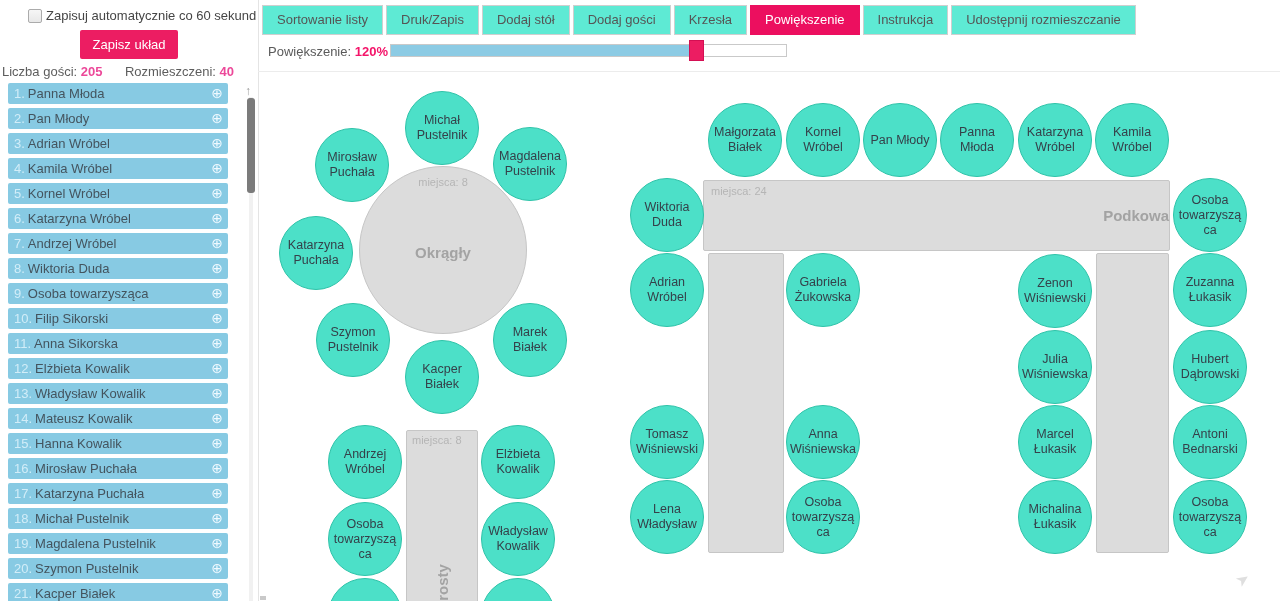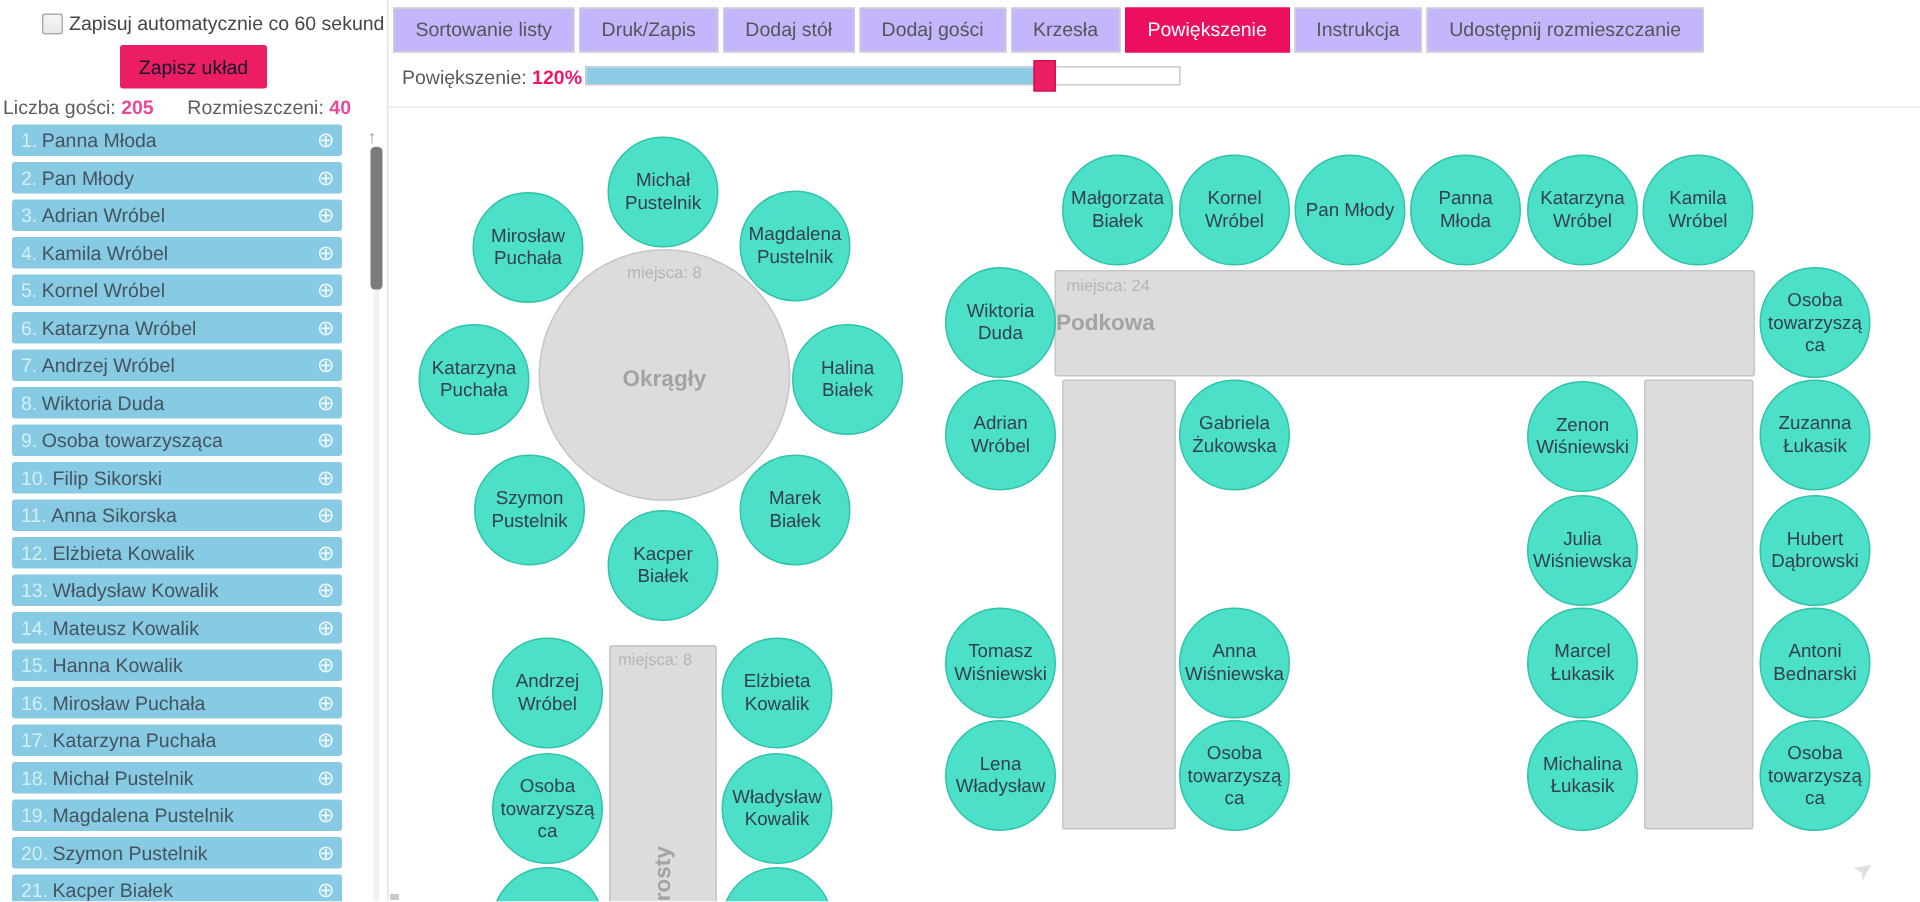--- a/index.html
+++ b/index.html
@@ -4,56 +4,56 @@
 <style>
   * { margin:0; padding:0; box-sizing:border-box; }
   html,body { width:1280px; height:601px; overflow:hidden; }
   body { font-family:"Liberation Sans","DejaVu Sans",sans-serif; background:#fff; }
   .app { position:relative; width:1280px; height:601px; background:#fff; overflow:hidden; }
 
   
   .sidebar { position:absolute; left:0; top:0; width:258px; height:601px; background:#fff; }
   .autosave { position:absolute; left:28px; top:8px; display:flex; align-items:center; font-size:13px; color:#454545; }
   .autosave .cb { width:14px; height:14px; border:1px solid #ababab; background:linear-gradient(#f6f6f6,#e8e8e8); border-radius:2px; margin-right:4px; }
-  .save-btn { position:absolute; left:80px; top:30px; width:98px; height:29px; background:#ec1d62; color:#0f172a; border:none; border-radius:2px; font-size:13px; font-family:inherit; cursor:pointer; }
+  .save-btn { position:absolute; left:80px; top:30px; width:98px; height:29px; background:#ec1d62; color:#ffffff; border:none; border-radius:2px; font-size:13px; font-family:inherit; cursor:pointer; }
   .stats { position:absolute; left:2px; right:24px; top:64px; font-size:13px; color:#5d5d5d; display:flex; justify-content:space-between; }
   .stats b { color:#ec4899; }
   .guest-list { position:absolute; left:8px; top:83px; width:220px; }
   .guest-item { position:relative; height:21px; margin-bottom:4px; background:#87cae3; border-radius:2px; font-size:13px; line-height:21px; color:#44545e; padding-left:6px; white-space:nowrap; overflow:hidden; cursor:pointer; }
   .guest-item .num { color:#d2edf8; margin-right:3px; }
   .guest-item .target { position:absolute; right:5px; top:0; color:#eef9ff; font-size:14px; line-height:21px; }
   .list-scroll { position:absolute; left:244px; top:84px; width:14px; height:517px; }
   .list-scroll .up { position:absolute; left:1px; top:0; font-size:12px; color:#9a9a9a; }
   .list-scroll .track { position:absolute; left:5px; top:13px; width:4px; height:504px; background:#f1f1f1; }
   .list-scroll .thumb { position:absolute; left:3px; top:14px; width:8px; height:95px; background:#7b7b7b; border-radius:3px; }
   .v-divider { position:absolute; left:258px; top:0; width:1px; height:601px; background:#e4e4e4; }
 
   
   .main { position:absolute; left:258px; top:0; width:1022px; height:601px; }
   .tabs { position:absolute; left:4px; top:5px; display:flex; }
-  .tab { border:1px solid #cfcfcf; background:#c4b5fd; color:#555; font-size:13px; padding:6px 14px 7px; margin-right:3px; white-space:nowrap; cursor:pointer; }
+  .tab { border:1px solid #cfcfcf; background:#5eead4; color:#555; font-size:13px; padding:6px 14px 7px; margin-right:3px; white-space:nowrap; cursor:pointer; }
   .tab.active { background:#ec0f5f; border-color:#ec0f5f; color:#fff; }
   .zoomrow { position:absolute; left:10px; top:44px; font-size:13px; color:#5a5a5a; }
   .zoomrow .pct { color:#f41469; font-weight:bold; }
   .slider { position:absolute; left:132px; top:44px; width:397px; height:13px; border:1px solid #c9c9c9; background:#fff; }
   .slider .fill { position:absolute; left:0; top:0; height:11px; width:305px; background:#8ccbe4; }
   .slider .handle { position:absolute; left:298px; top:-5px; width:15px; height:21px; background:#ec1d62; border:1px solid #d40f53; cursor:pointer; }
   .h-divider { position:absolute; left:0; top:71px; width:1022px; height:1px; background:#ececec; }
 
   
   .canvas { position:absolute; left:0; top:72px; width:1022px; height:529px; }
   .canvas .abs { position:absolute; }
   .tbl { background:#dcdcdc; border:1px solid #c6c6c6; border-radius:2px; }
   .tbl-label { color:#a3a3a3; font-weight:bold; font-size:15px; }
   .seats-label { color:#b5b5b5; font-size:11px; }
   .round-table { border-radius:50%; text-align:center; }
   .round-table .seats-label { display:block; margin-top:9px; }
   .round-table .tbl-label { display:block; margin-top:56px; }
   .seat { position:absolute; width:74px; height:74px; border-radius:50%; background:#4ce0c8; border:1px solid #2fc3a9; display:flex; align-items:center; justify-content:center; text-align:center; font-size:12.5px; line-height:15px; color:#35414a; padding:2px; overflow-wrap:anywhere; cursor:pointer; }
-  .bar-table { display:flex; align-items:center; justify-content:flex-start; position:relative; }
+  .bar-table { display:flex; align-items:center; justify-content:flex-end; position:relative; }
   .bar-table .seats-label { position:absolute; left:7px; top:4px; }
   .rot-label { position:absolute; left:0; width:100%; text-align:center; transform:rotate(-90deg); }
   .corner-arrow { position:absolute; color:#dfdfdf; font-size:16px; transform:rotate(-35deg); }
   .corner-dot { position:absolute; width:6px; height:4px; background:#c9c9c9; }
 </style>
 </head>
 <body>
 
 <div class="app">
 
@@ -119,21 +119,20 @@
     <div class="h-divider"></div>
 
     <div class="canvas">
 
       <div class="abs tbl round-table" style="left:101px; top:94px; width:168px; height:168px;">
         <span class="seats-label">miejsca: 8</span>
         <span class="tbl-label">Okrągły</span>
       </div>
       <div class="seat" style="left:147px; top:19px;">Michał Pustelnik</div>
       <div class="seat" style="left:235px; top:55px;">Magdalena Pustelnik</div>
-      <div class="seat" style="left:270px; top:144px;">Halina Białek</div>
       <div class="seat" style="left:235px; top:231px;">Marek Białek</div>
       <div class="seat" style="left:147px; top:268px;">Kacper Białek</div>
       <div class="seat" style="left:58px;  top:231px;">Szymon Pustelnik</div>
       <div class="seat" style="left:21px;  top:144px;">Katarzyna Puchała</div>
       <div class="seat" style="left:57px;  top:56px;">Mirosław Puchała</div>
 
       <div class="abs tbl" style="left:148px; top:358px; width:72px; height:210px;">
         <span class="seats-label" style="position:absolute; left:5px; top:3px;">miejsca: 8</span>
         <span class="tbl-label rot-label" style="top:148px;">Prosty</span>
       </div>

